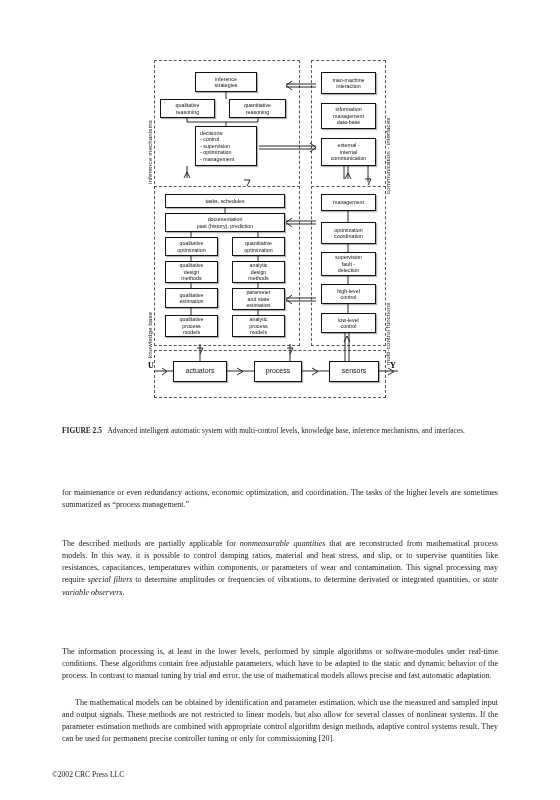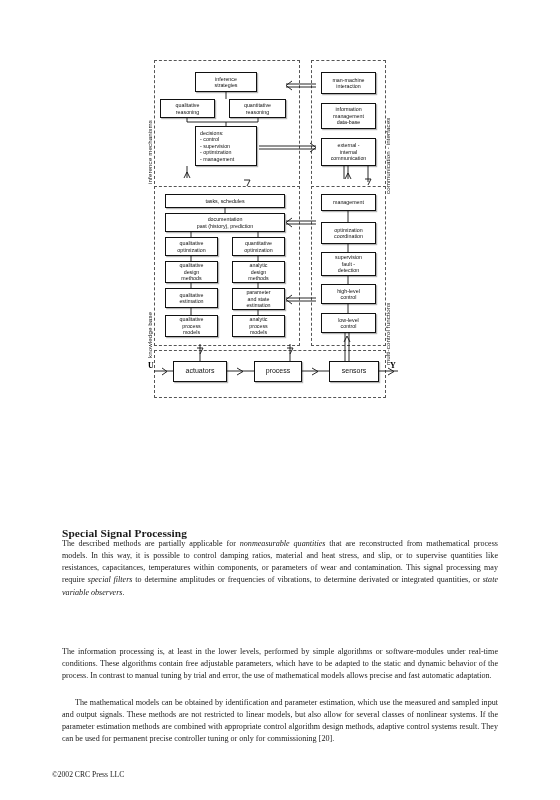--- a/index.html
+++ b/index.html
@@ -333,23 +333,27 @@
         <polyline points="248,310 254,313.5 248,317"></polyline>
 
         <line x1="60" y1="297" x2="60" y2="303"></line>
         <line x1="150" y1="297" x2="150" y2="303"></line>
         <line x1="205" y1="297" x2="205" y2="303"></line>
         <line x1="209" y1="297" x2="209" y2="303"></line>
       </g>
     </svg>
   </div>
 
-
-
-  <div class="head" style="top:527px;">Special Signal Processing</div>
+  <div class="caption">
+    <b>FIGURE 2.5</b>
+    &nbsp;&nbsp;<span>Advanced intelligent automatic system with multi-control levels, knowledge base, inference mechanisms, and interfaces.</span>
+  </div>
+
+  <div class="para" style="top:487px;">for maintenance or even redundancy actions, economic optimization, and coordination. The tasks of the higher levels are sometimes summarized as “process management.”</div>
+
 
   <div class="para" style="top:538px;">
     <span>The described methods are partially applicable for </span><i>nonmeasurable quantities</i><span> that are reconstructed from mathematical process models. In this way, it is possible to control damping ratios, material and heat stress, and slip, or to supervise quantities like resistances, capacitances, temperatures within components, or parameters of wear and contamination. This signal processing may require </span><i>special filters</i><span> to determine amplitudes or frequencies of vibrations, to determine derivated or integrated quantities, or </span><i>state variable observers</i><span>.</span>
   </div>
 
 
   <div class="para" style="top:646px;">The information processing is, at least in the lower levels, performed by simple algorithms or software-modules under real-time conditions. These algorithms contain free adjustable parameters, which have to be adapted to the static and dynamic behavior of the process. In contrast to manual tuning by trial and error, the use of mathematical models allows precise and fast automatic adaptation.</div>
 
   <div class="para indent" style="top:697px;">The mathematical models can be obtained by identification and parameter estimation, which use the measured and sampled input and output signals. These methods are not restricted to linear models, but also allow for several classes of nonlinear systems. If the parameter estimation methods are combined with appropriate control algorithm design methods, adaptive control systems result. They can be used for permanent precise controller tuning or only for commissioning [20].</div>
 

